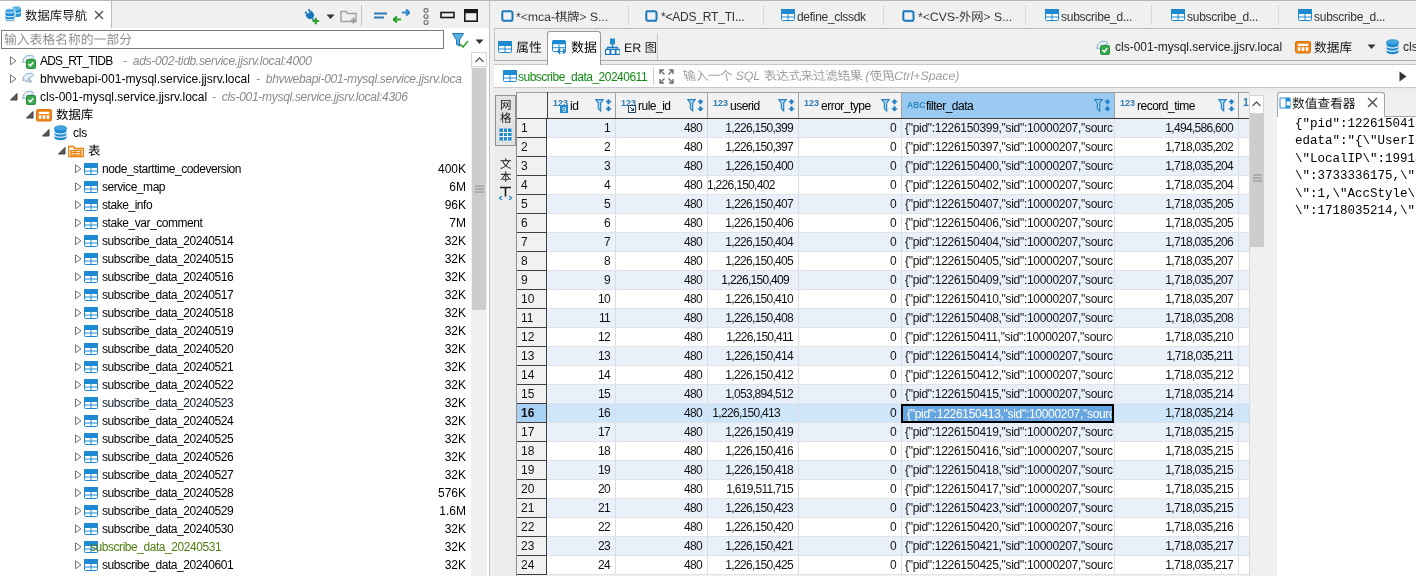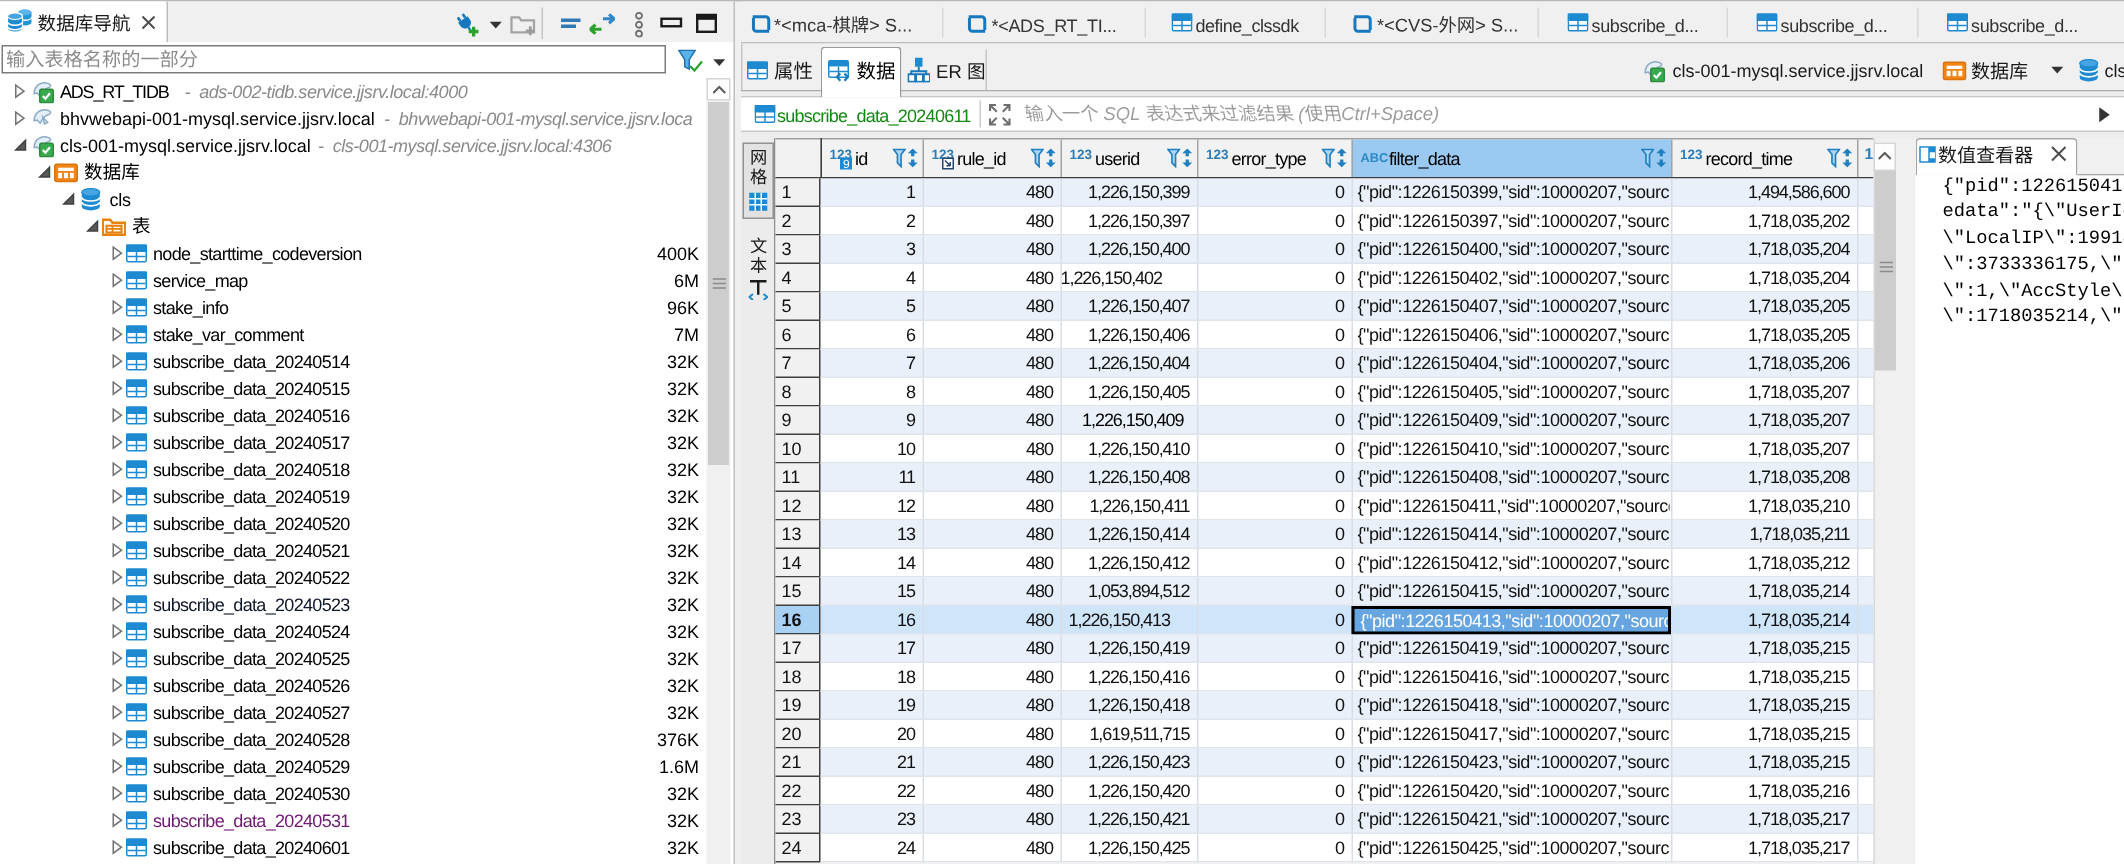--- a/index.html
+++ b/index.html
@@ -342,21 +342,21 @@
 <svg style="position:absolute;left:74px;top:488px" width="10" height="10" viewBox="0 0 10 10">
     <path d="M1.5 0.8 L7 4.8 L1.5 8.8 Z" fill="#fcfcfc" stroke="#737373"></path>
   </svg>
 <svg style="position:absolute;left:84px;top:486px" width="14" height="14" viewBox="0 0 14 14">
     <rect x="0.5" y="1.5" width="13" height="11" rx="1" fill="#fff" stroke="#1d8ad1"></rect>
     <rect x="0.5" y="1.5" width="13" height="4" fill="#1d8ad1" stroke="#1d8ad1"></rect>
     <line x1="7.0" y1="5" x2="7.0" y2="12" stroke="#1d8ad1"></line>
     <line x1="1" y1="9.0" x2="13" y2="9.0" stroke="#1d8ad1"></line>
   </svg>
 <div class="abs" style="left:102px;top:486px;white-space:pre;color:#000;letter-spacing:-0.45px">subscribe_data_20240528</div>
-<div class="abs" style="left:366px;top:486px;white-space:pre;color:#000;width:100px;text-align:right">376K</div>
+<div class="abs" style="left:366px;top:486px;white-space:pre;color:#000;width:100px;text-align:right">576K</div>
 <svg style="position:absolute;left:74px;top:506px" width="10" height="10" viewBox="0 0 10 10">
     <path d="M1.5 0.8 L7 4.8 L1.5 8.8 Z" fill="#fcfcfc" stroke="#737373"></path>
   </svg>
 <svg style="position:absolute;left:84px;top:504px" width="14" height="14" viewBox="0 0 14 14">
     <rect x="0.5" y="1.5" width="13" height="11" rx="1" fill="#fff" stroke="#1d8ad1"></rect>
     <rect x="0.5" y="1.5" width="13" height="4" fill="#1d8ad1" stroke="#1d8ad1"></rect>
     <line x1="7.0" y1="5" x2="7.0" y2="12" stroke="#1d8ad1"></line>
     <line x1="1" y1="9.0" x2="13" y2="9.0" stroke="#1d8ad1"></line>
   </svg>
 <div class="abs" style="left:102px;top:504px;white-space:pre;color:#000;letter-spacing:-0.45px">subscribe_data_20240529</div>
@@ -374,21 +374,21 @@
 <div class="abs" style="left:366px;top:522px;white-space:pre;color:#000;width:100px;text-align:right">32K</div>
 <svg style="position:absolute;left:74px;top:542px" width="10" height="10" viewBox="0 0 10 10">
     <path d="M1.5 0.8 L7 4.8 L1.5 8.8 Z" fill="#fcfcfc" stroke="#737373"></path>
   </svg>
 <svg style="position:absolute;left:84px;top:540px" width="14" height="14" viewBox="0 0 14 14">
     <rect x="0.5" y="1.5" width="13" height="11" rx="1" fill="#fff" stroke="#1d8ad1"></rect>
     <rect x="0.5" y="1.5" width="13" height="4" fill="#1d8ad1" stroke="#1d8ad1"></rect>
     <line x1="7.0" y1="5" x2="7.0" y2="12" stroke="#1d8ad1"></line>
     <line x1="1" y1="9.0" x2="13" y2="9.0" stroke="#1d8ad1"></line>
   </svg>
-<div class="abs" style="left:102px;top:540px;white-space:pre;color:#701a75;letter-spacing:-0.45px">subscribe_data_20240531</div>
+<div class="abs" style="left:90px;top:540px;white-space:pre;color:#4d7c0f;letter-spacing:-0.45px">subscribe_data_20240531</div>
 <div class="abs" style="left:366px;top:540px;white-space:pre;color:#000;width:100px;text-align:right">32K</div>
 <svg style="position:absolute;left:74px;top:560px" width="10" height="10" viewBox="0 0 10 10">
     <path d="M1.5 0.8 L7 4.8 L1.5 8.8 Z" fill="#fcfcfc" stroke="#737373"></path>
   </svg>
 <svg style="position:absolute;left:84px;top:558px" width="14" height="14" viewBox="0 0 14 14">
     <rect x="0.5" y="1.5" width="13" height="11" rx="1" fill="#fff" stroke="#1d8ad1"></rect>
     <rect x="0.5" y="1.5" width="13" height="4" fill="#1d8ad1" stroke="#1d8ad1"></rect>
     <line x1="7.0" y1="5" x2="7.0" y2="12" stroke="#1d8ad1"></line>
     <line x1="1" y1="9.0" x2="13" y2="9.0" stroke="#1d8ad1"></line>
   </svg>

